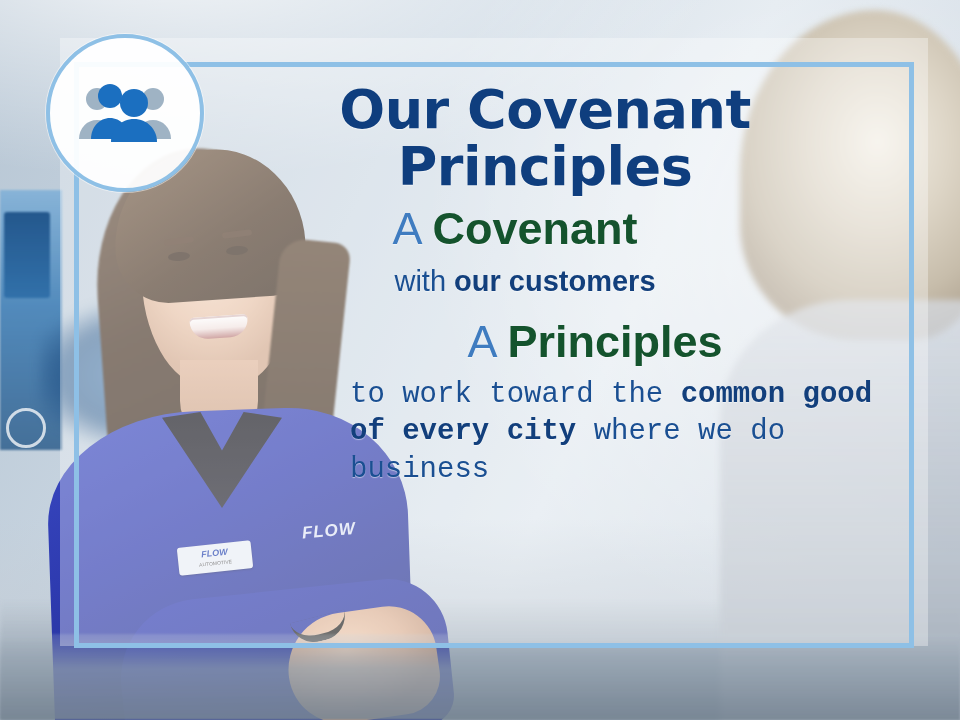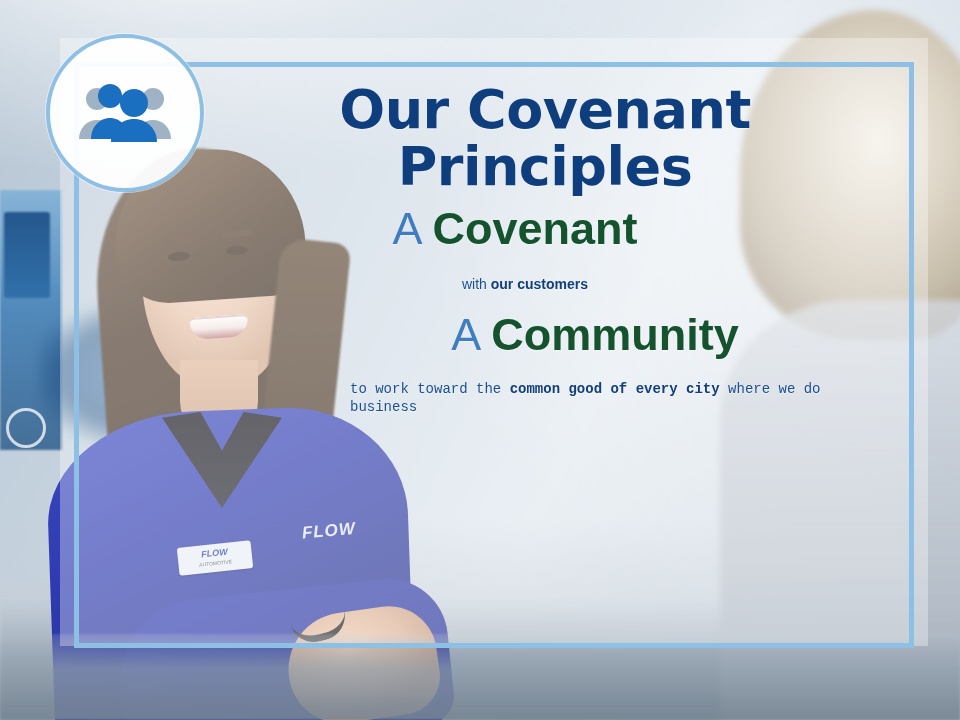--- a/index.html
+++ b/index.html
@@ -326,24 +326,24 @@
     line-height: 1.05;
     color: #3f7cc0;
     font-weight: normal;
     text-shadow: 0 1px 1px rgba(255,255,255,0.5);
   }
   .p-title b {
     color: #14532d;
     font-weight: bold;
   }
   .p-sub {
-    font-size: 14px;
+    font-size: 29px;
     line-height: 1.3;
     color: #1a4f92;
-    margin-top: 22px;
+    margin-top: 10px;
     text-shadow: 0 1px 1px rgba(255,255,255,0.5);
   }
   .p-sub b { font-weight: bold; color: #123f7c; }
 
   
   .row-1 .p-title { text-align: center; padding-right: 60px; }
   .row-1 .p-sub   { text-align: center; padding-right: 40px; }
   .row-2 .p-title { text-align: center; padding-left: 20px; }
   .row-2 .p-sub   { text-align: center; padding-left: 40px; }
   .row-3 .p-title { text-align: center; padding-left: 100px; }
@@ -426,21 +426,21 @@
       </div>
       <div class="p-sub">
         <span>with </span><b>our customers</b><span></span>
       </div>
     </div>
 
 
     <div class="principle row-3">
       <div class="p-title">
         <span>A</span>
-        <b>Community</b>
+        <b>Principles</b>
       </div>
       <div class="p-sub">
         <span>to work toward the </span><b>common good of every city</b><span> where we do business</span>
       </div>
     </div>
 
   </div>
 </div>
 
 </body></html>

